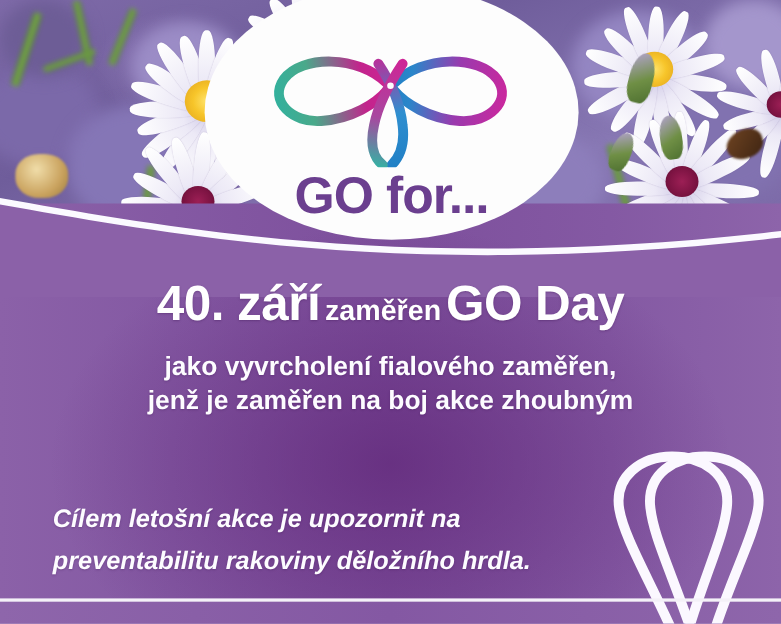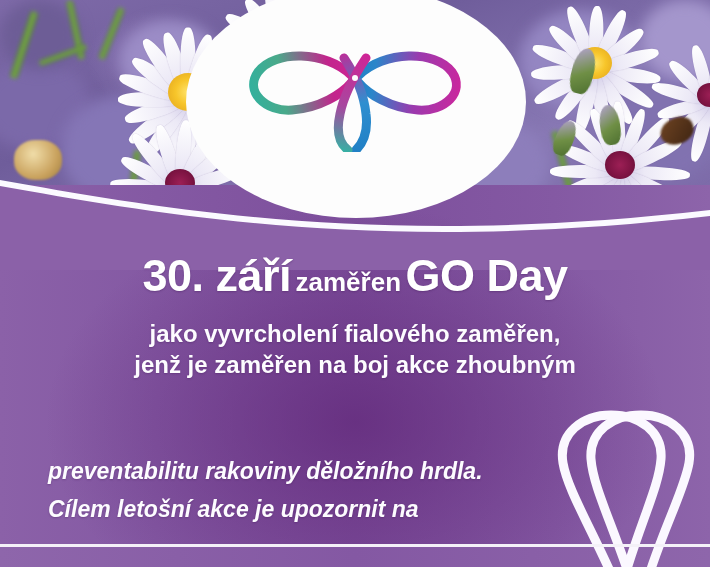--- a/index.html
+++ b/index.html
@@ -301,35 +301,36 @@
     <path d="M112 44 C 86 18, 34 18, 18 40 C 4 60, 26 80, 52 78 C 80 76, 102 62, 112 50" fill="none" stroke="url(#gL)" stroke-width="9" stroke-linecap="round"></path>
 
     <path d="M118 44 C 144 18, 196 18, 212 40 C 226 60, 204 80, 178 78 C 150 76, 128 62, 118 50" fill="none" stroke="url(#gR)" stroke-width="9" stroke-linecap="round"></path>
 
     <path d="M104 26 C 116 44, 124 62, 126 82 C 128 98, 124 110, 116 118" fill="none" stroke="url(#gT2)" stroke-width="9" stroke-linecap="round"></path>
     <path d="M126 26 C 114 44, 104 62, 100 82 C 96 100, 100 112, 108 118" fill="none" stroke="url(#gT1)" stroke-width="9" stroke-linecap="round"></path>
 
     <circle cx="115" cy="46" r="3" fill="#fdfdfd"></circle>
   </svg>
 
+  <div id="brandtext">GO for...</div>
 
   <div id="headline">
-    <span class="big">30. září</span>
+    <span class="big">40. září</span>
     <span class="mid">zaměřen</span>
     <span class="big">GO Day</span>
   </div>
 
   <div id="lines">
     <div>jako vyvrcholení fialového zaměřen,</div>
     <div>jenž je zaměřen na boj akce zhoubným</div>
   </div>
 
   <div id="italic">
+    <div>Cílem letošní akce je upozornit na</div>
     <div>preventabilitu rakoviny děložního hrdla.</div>
-    <div>Cílem letošní akce je upozornit na</div>
   </div>
 
   <svg id="ribbon" viewBox="0 0 175 160">
     <g fill="none" stroke="#fbf8ff" stroke-width="9" stroke-linecap="butt">
       <path d="M70 160 C 48 112, 28 78, 24 54 C 19 24, 44 6, 72 6 C 100 6, 124 22, 122 50 C 120 76, 104 108, 88 160"></path>
       <path d="M112 160 C 128 112, 146 78, 150 54 C 155 24, 130 6, 102 6 C 74 6, 50 22, 52 50 C 54 76, 70 108, 88 160"></path>
     </g>
   </svg>
 
   <div id="footband"></div>

